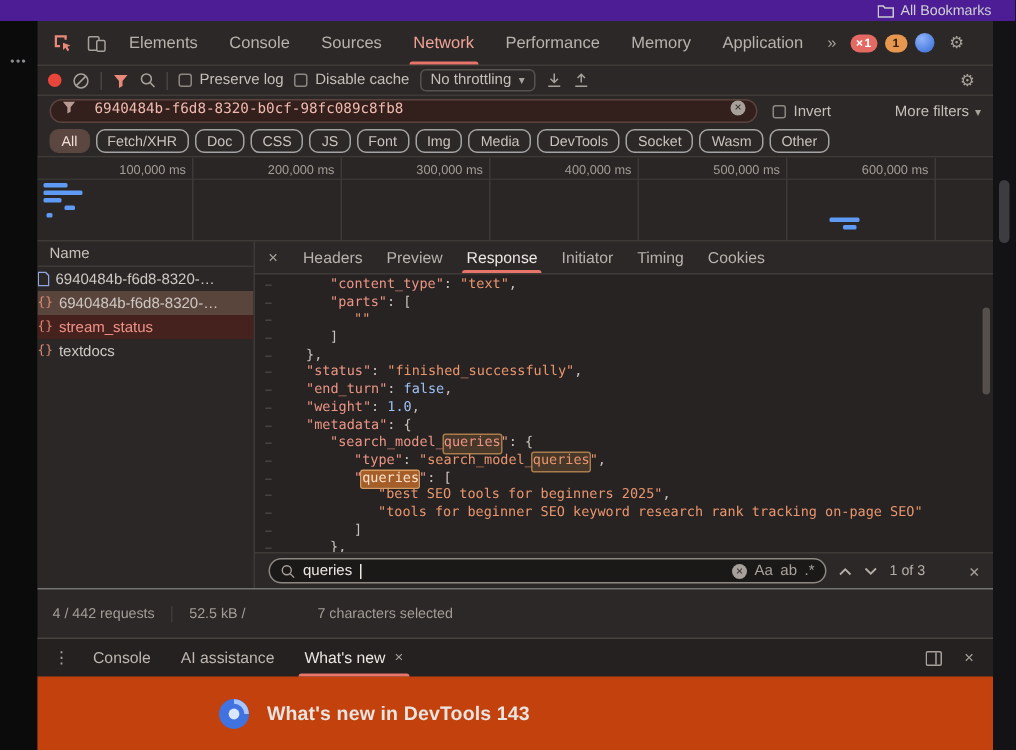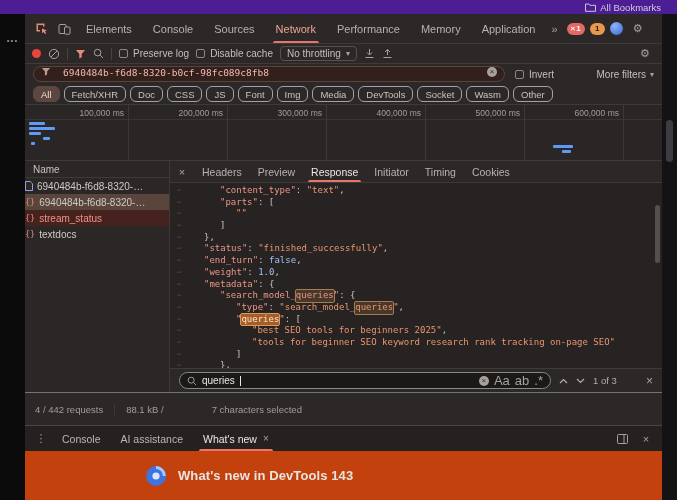--- a/index.html
+++ b/index.html
@@ -88,21 +88,21 @@
   .tk-p{color:#c9c2bc}
   .m-match{outline:1px solid #a97c4e;background:rgba(190,130,70,.22);border-radius:1px}
   .m-current{background:#a55e28;color:#ffe3cd;outline:1px solid #d99a5e;border-radius:1px}
   .code-scrollbar{position:absolute;right:2px;top:22px;width:5px;height:58px;background:#55504b;border-radius:3px}
 
   .findbar{height:24px;flex:none;border-top:1px solid #3e3a38;background:#2b2827;display:flex;align-items:center;padding:0 9px;gap:8px}
   .find-pill{flex:1;max-width:372px;height:17px;border:1px solid #8d8781;border-radius:9px;background:#1b1918;display:flex;align-items:center;padding:0 7px;gap:5px}
   .find-query{font-size:10px;color:#ece7e2}
   .find-caret{width:1px;height:10px;background:#ece7e2;flex:none}
   .find-spacer{flex:1}
-  .find-toggle{font-size:13px;color:#a8a19b;flex:none}
+  .find-toggle{font-size:10px;color:#a8a19b;flex:none}
   .find-count{font-size:9.5px;color:#b5aea8;white-space:nowrap}
   .find-close{margin-left:auto;color:#a8a19b;font-size:12px}
 
   
   .status-bar{height:18px;flex:none;display:flex;align-items:center;font-size:9.5px;color:#a49d97;padding:16px 10px;border-top:1px solid #737373}
   .sb-seg{padding:0 11px;border-left:1px solid #3e3a38;white-space:nowrap}
   .sb-seg:first-child{border-left:none;padding-left:0}
   .sb-seg.selection{margin-left:26px;border-left:none}
 
   
@@ -348,21 +348,21 @@
                 </svg>
             </span>
             <span class="find-count">1 of 3</span>
             <span class="find-close">×</span>
           </div>
         </div>
       </div>
 
       <div class="status-bar">
         <span class="sb-seg">4 / 442 requests</span>
-        <span class="sb-seg">88.1 kB /</span>
+        <span class="sb-seg">52.5 kB /</span>
         <span class="sb-seg selection">7 characters selected</span>
       </div>
 
       <div class="drawer-tabs">
         <span class="icon-btn">⋮</span>
         <div class="gen-host"><span class="drawer-tab">Console</span><span class="drawer-tab">AI assistance</span></div>
         <span class="drawer-tab active">
           <span>What's new</span>
           <span class="tab-x">×</span>
         </span>

